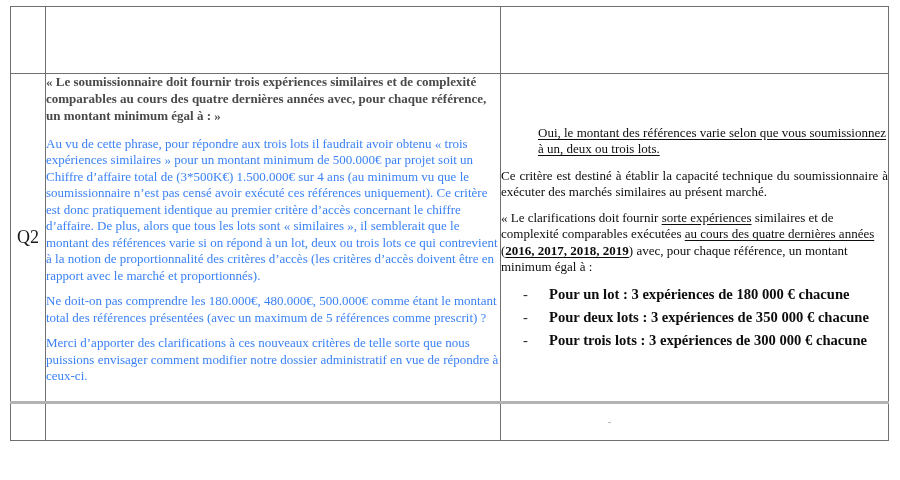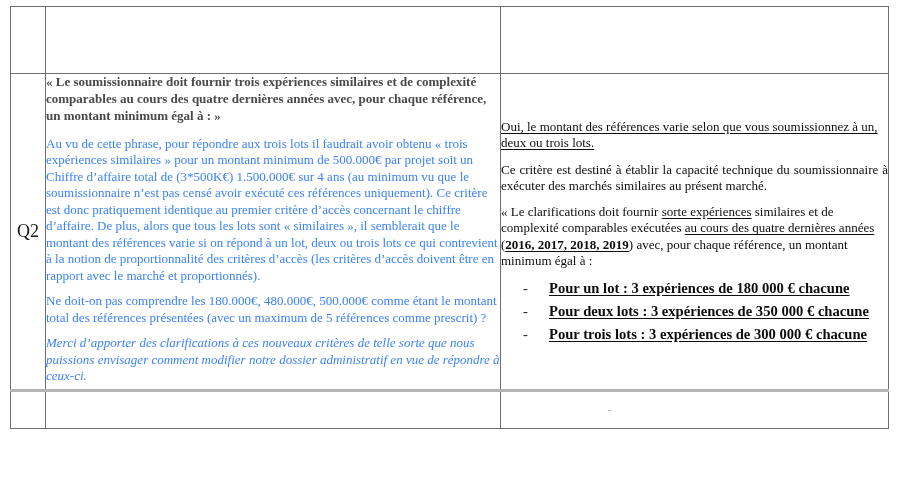--- a/index.html
+++ b/index.html
@@ -59,38 +59,39 @@
   }
 
   
   tr.row-main td { border-bottom: 3px solid #b3b3b3; }
 
   p {
     margin: 0 0 9px 0;
     font-size: 13px;
     line-height: 1.27;
   }
-  p:last-child { margin-bottom: 4px; font-style: italic; }
+  p:last-child { margin-bottom: 16px; }
 
   .q-intro {
     font-weight: bold;
     color: #4a4a4a;
     line-height: 1.3;
     margin-bottom: 11px;
   }
   .q-body {
     text-align: left;
     color: #3b82f6;
   }
 
   .a-lead {
     text-decoration: underline;
     text-underline-offset: 1.5px;
     color: #0d0d0d;
     margin-bottom: 10px;
+    margin-left: 37px;
   }
   .a-just {
     text-align: justify;
     text-justify: inter-word;
     color: #0d0d0d;
   }
   .a-quote {
     color: #0d0d0d;
     margin-bottom: 9px;
   }
@@ -110,21 +111,20 @@
     line-height: 1.25;
   }
   ul.lots li:last-child { margin-bottom: 0; }
   ul.lots li .dash {
     width: 26px;
     flex: 0 0 26px;
     color: #2a2a2a;
   }
   ul.lots li .lot-text {
     font-weight: bold;
-    text-decoration: underline;
     text-underline-offset: 2px;
     color: #0d0d0d;
     text-align: center;
   }
 
   .bottom-mark {
     display: block;
     text-align: center;
     color: #b9b9b9;
     font-size: 12px;

